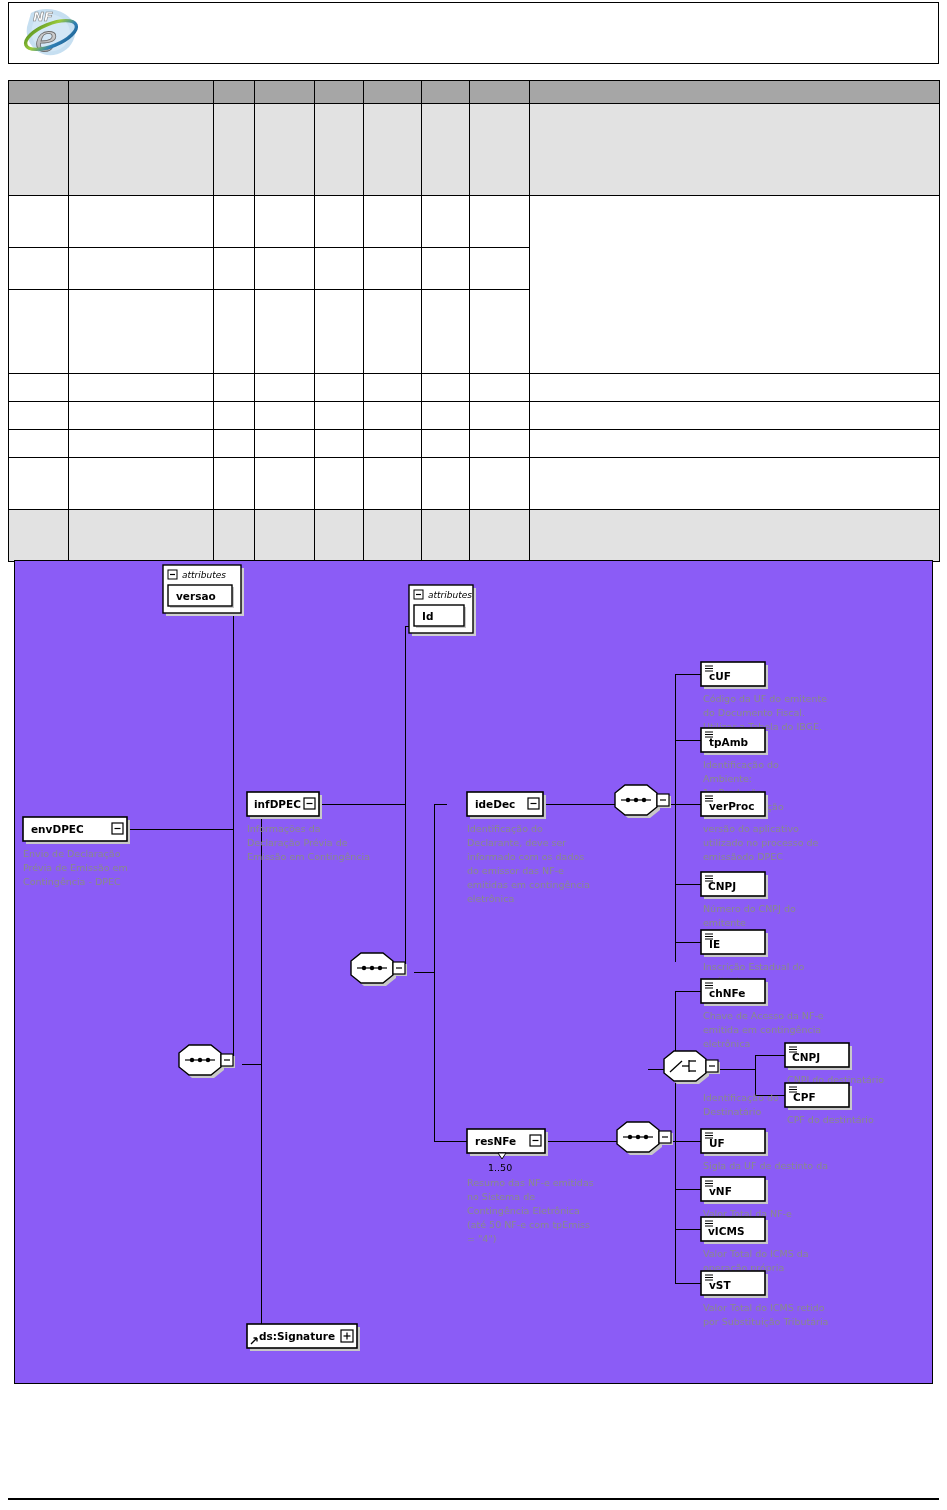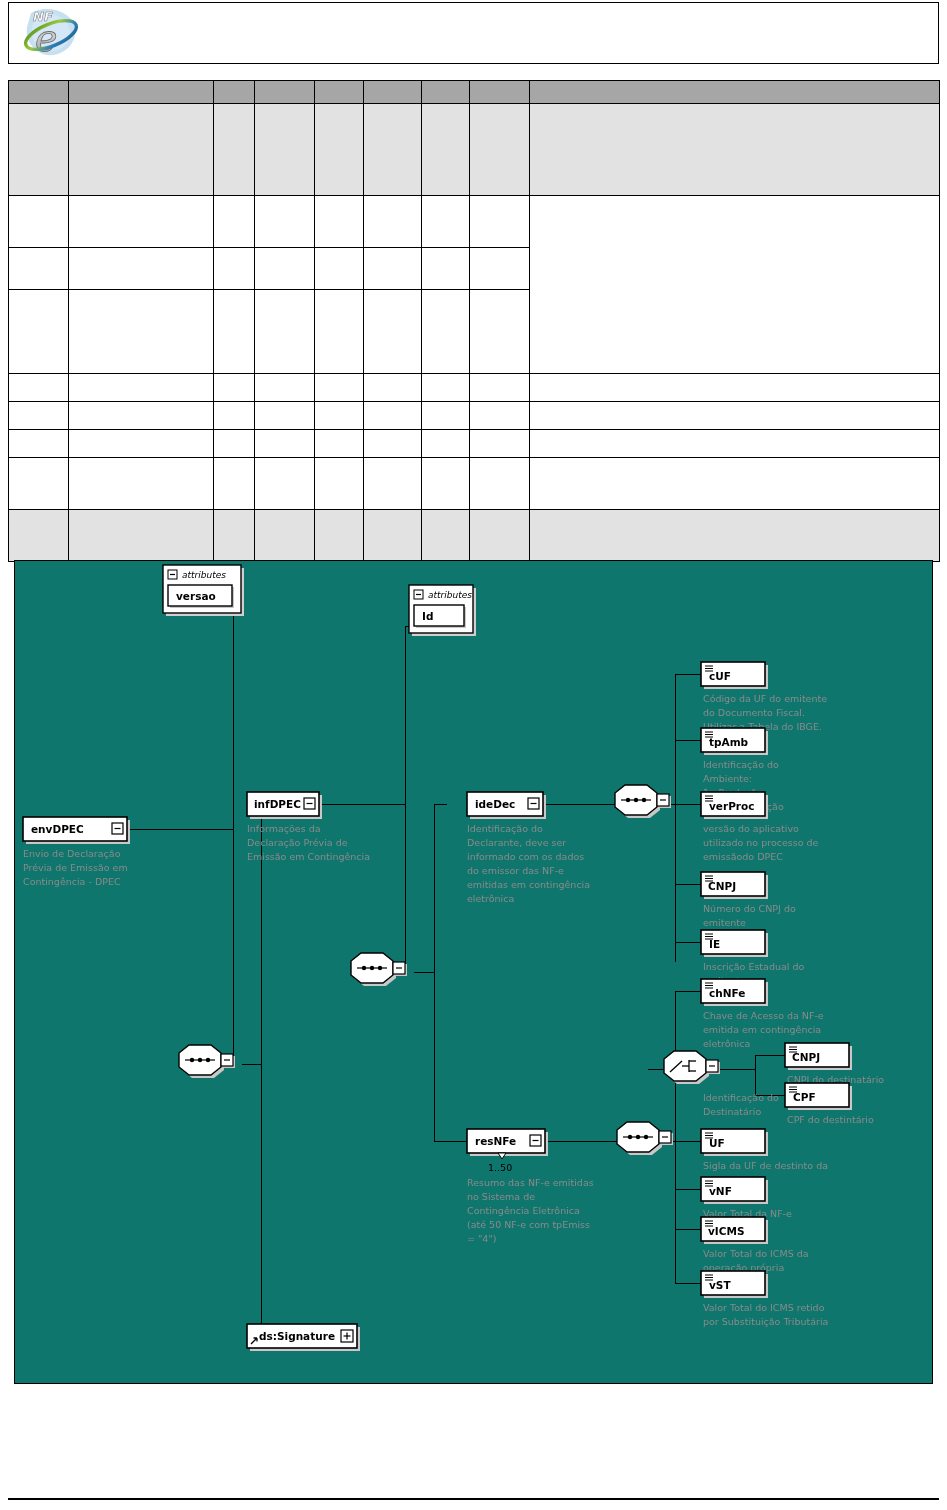--- a/index.html
+++ b/index.html
@@ -16,21 +16,21 @@
   #spec-table{position:absolute;left:8px;top:80px;width:931px;
       border-collapse:collapse;table-layout:fixed;}
   #spec-table td{border:1px solid #000;padding:0;font-size:9px;
       vertical-align:top;color:#000;}
   #spec-table tr.hdr td{background:#a6a6a6;height:22px;}
   #spec-table tr.shade td{background:#e2e2e2;}
   #spec-table tr.plain td{background:#fff;}
 
   
   #diagram{position:absolute;left:14px;top:560px;width:919px;height:824px;
-      border:1px solid #000;box-sizing:border-box;background:#0f766e;
+      border:1px solid #000;box-sizing:border-box;background:#8b5cf6;
       overflow:hidden;}
   #diagram-svg{position:absolute;left:0;top:0;}
 
   
   #footer-rule{position:absolute;left:8px;top:1498px;width:931px;
       border-top:2px solid #000;}
 
   
   .nm{font-family:"DejaVu Sans","Liberation Sans",sans-serif;
       font-size:10.5px;font-weight:bold;fill:#000;}

